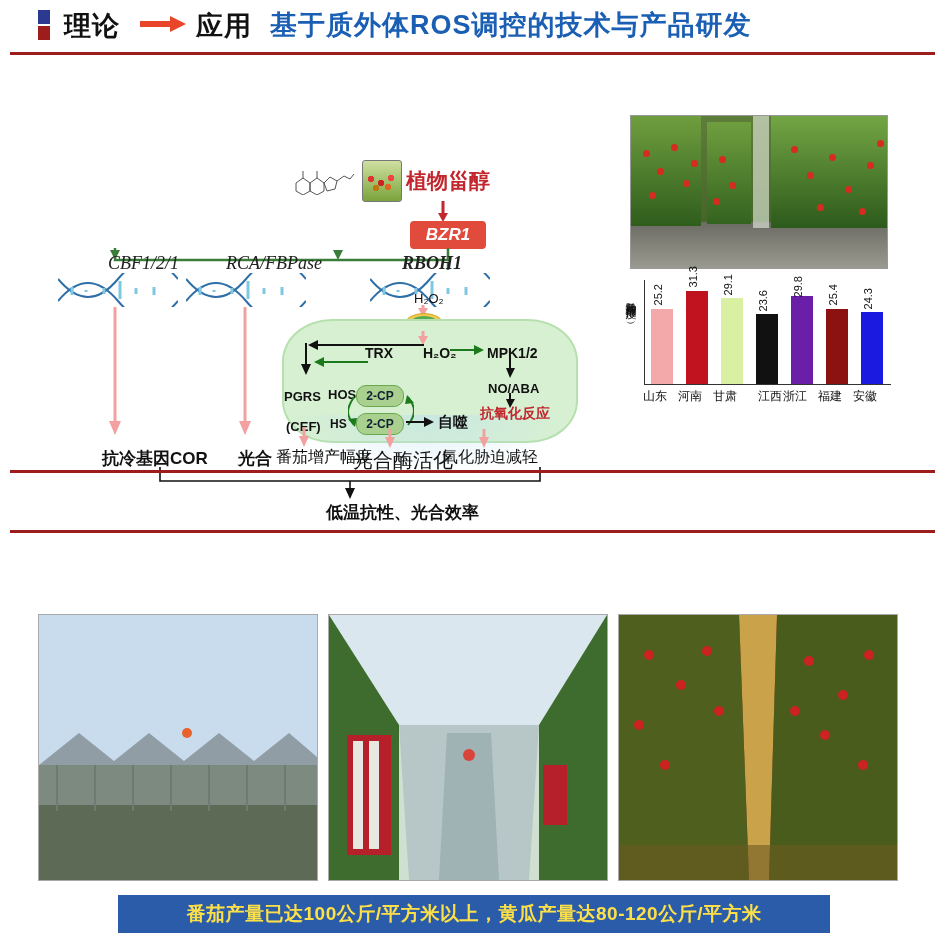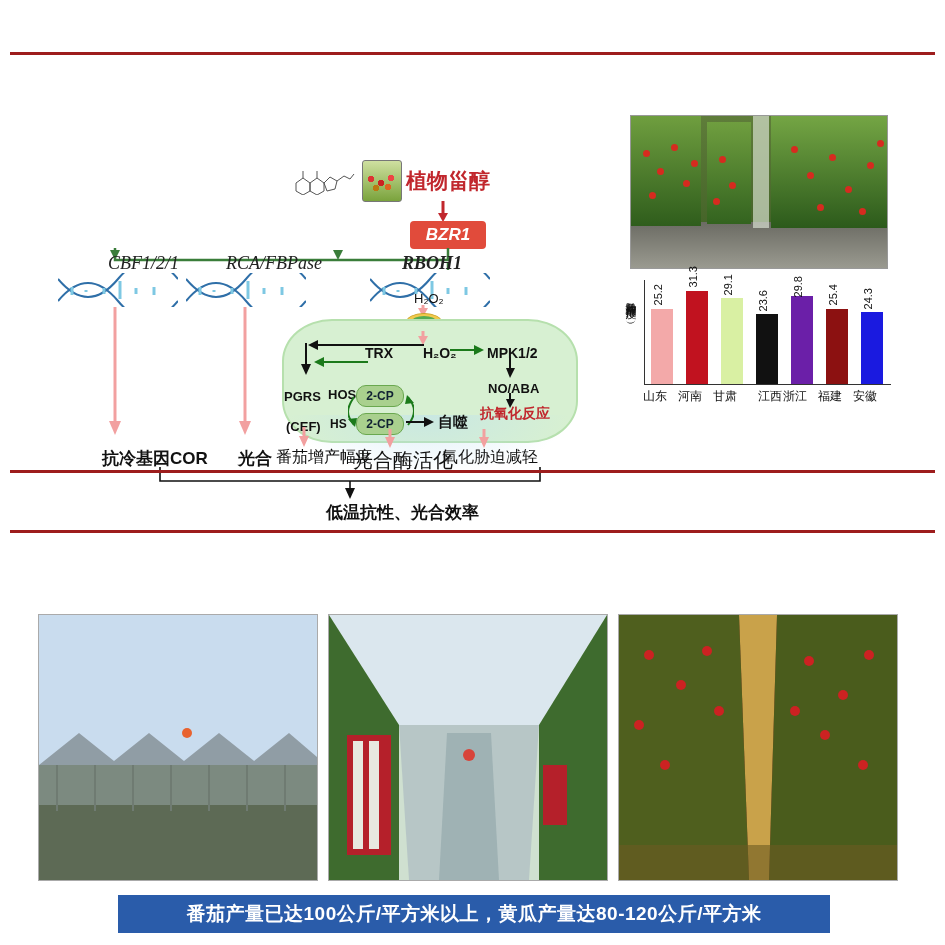--- a/index.html
+++ b/index.html
@@ -91,27 +91,41 @@
   .h-title2{position:absolute;left:64px;top:474px;font-size:30px;font-weight:bold;color:#1a5fb4;letter-spacing:2px;}
   .h-title2b{position:absolute;left:462px;top:474px;font-size:30px;font-weight:bold;color:#c1272d;letter-spacing:2px;}
 
   
   .ph{position:absolute;top:614px;width:278px;height:265px;border:1px solid #aaa;overflow:hidden;}
   .ph1{left:38px;background:linear-gradient(#cfe0ee 0%,#dfe9f2 55%,#9aa79a 56%,#6d7a63 100%);}
   .ph2{left:328px;background:linear-gradient(#cfe2d6,#e8efe6);}
   .ph3{left:618px;background:linear-gradient(#7d5b12,#c9a24a 45%,#8a6a22);}
 
   .banner{position:absolute;left:118px;top:895px;width:712px;height:38px;background:#2a5caa;
-      color:#ffffff;font-size:19px;font-weight:bold;display:flex;align-items:center;justify-content:center;letter-spacing:.5px;}
+      color:#fde047;font-size:19px;font-weight:bold;display:flex;align-items:center;justify-content:center;letter-spacing:.5px;}
 </style>
 </head>
 <body>
 
 <div class="slide">
 
+  <div class="hdr1">
+    <div class="hdr-mark">
+      <div class="m-top"></div>
+        <div class="m-bot"></div>
+    </div>
+    <div class="h-theory">理论</div>
+    <div class="h-arrow">
+      <svg width="48" height="20" viewBox="0 0 48 20">
+        <path d="M0 7 H30 V2 L46 10 L30 18 V13 H0 Z" fill="#e8452b"></path>
+      </svg>
+    </div>
+    <div class="h-apply">应用</div>
+    <div class="h-title1">基于质外体ROS调控的技术与产品研发</div>
+  </div>
   <div class="rule" style="top:52px"></div>
 
   <div class="panel">
 
     <div class="mol">
       <svg width="66" height="30" viewBox="0 0 66 30">
         <g fill="none" stroke="#555" stroke-width="1">
           <polygon points="4,18 11,13 18,18 18,26 11,30 4,26"></polygon>
           <polygon points="18,18 25,13 32,18 32,26 25,30 18,26"></polygon>
           <polygon points="32,18 38,12 45,16 43,24 35,26"></polygon>

